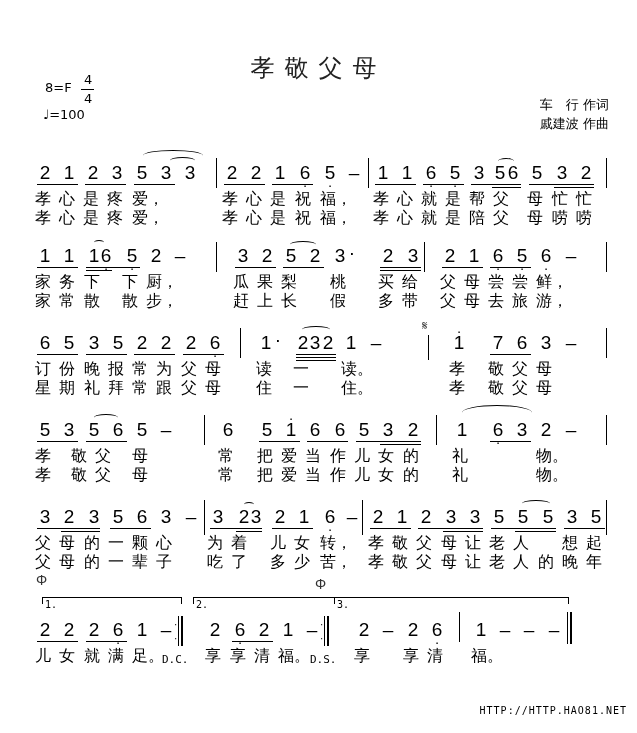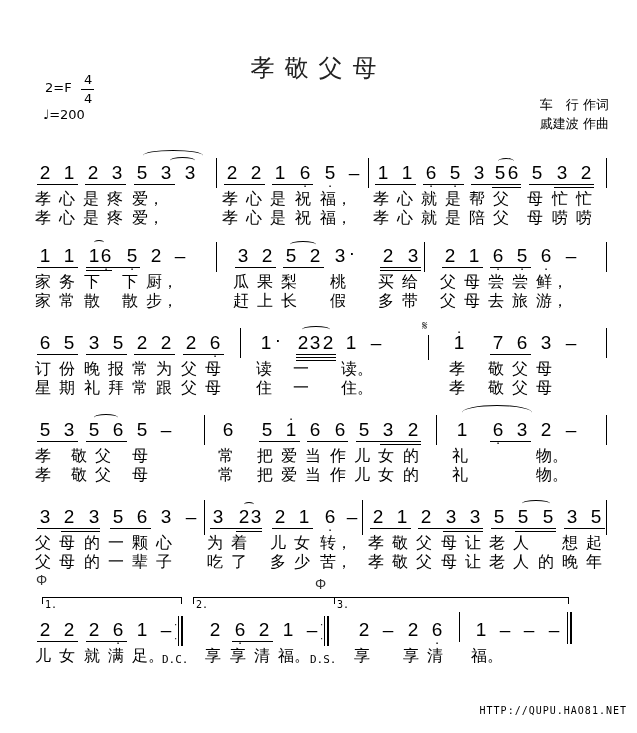--- a/index.html
+++ b/index.html
@@ -24,25 +24,25 @@
   .arc { position:absolute; border-top:1px solid #000; border-radius:50% 50% 0 0; }
   .small { font-size:10px; font-family:"DejaVu Sans Mono",monospace; }
   .sym { position:absolute; font-size:14px; color:#333; }
   .footer { right:10px; top:704px; font-size:12px; text-align:right; line-height:13px; }
 </style>
 </head>
 <body>
 
 <div class="abs title">孝敬父母</div>
 
-<div class="abs meta" style="left:45px;top:80px;">2=F</div>
+<div class="abs meta" style="left:45px;top:80px;">8=F</div>
 <div class="abs meta" style="left:84px;top:72px;">4</div>
 <div class="abs" style="left:81px;top:89px;width:13px;height:1px;background:#000;"></div>
 <div class="abs meta" style="left:84px;top:91px;">4</div>
-<div class="abs meta" style="left:43px;top:107px;">♩=200</div>
+<div class="abs meta" style="left:43px;top:107px;">♩=100</div>
 
 <div class="abs credits">
   <div>车　行 作词</div>
   <div>戚建波 作曲</div>
 </div>
 
 <div>
   <span class="note" style="left:37px;top:163px">2</span>
   <span class="note" style="left:61px;top:163px">1</span>
   <span class="note" style="left:85px;top:163px">2</span>
@@ -483,14 +483,14 @@
   <span class="lyric" style="left:254px;top:647px">清</span>
   <span class="lyric" style="left:278px;top:647px">福。</span>
   <span class="abs small" style="left:310px;top:653px;font-size:11px">D.S.</span>
   <span class="lyric" style="left:354px;top:647px">享</span>
   <span class="lyric" style="left:403px;top:647px">享</span>
   <span class="lyric" style="left:427px;top:647px">清</span>
   <span class="lyric" style="left:471px;top:647px">福。</span>
 </div>
 
 <div class="abs footer">
-  <div class="small" style="font-size:10px;letter-spacing:1px">HTTP://QUPU.HAO81.NET</div>
+  <div class="small" style="font-size:10px;letter-spacing:1px">HTTP://HTTP.HAO81.NET</div>
 </div>
 
 </body></html>

